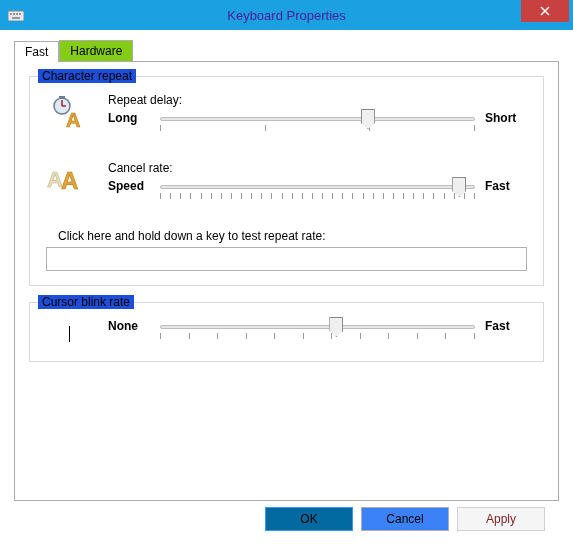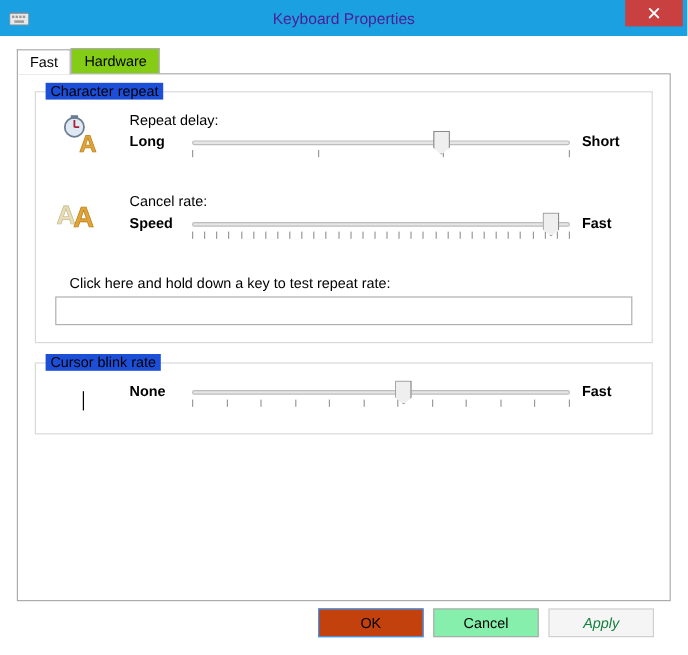--- a/index.html
+++ b/index.html
@@ -152,34 +152,33 @@
   .buttons {
     display: flex;
     justify-content: flex-end;
     gap: 8px;
     padding: 6px 14px 0 0;
   }
   .btn {
     min-width: 88px;
     height: 24px;
     border: 1px solid #adadad;
-    background: #86efac;
+    background: #3b82f6;
     font-family: inherit;
     font-size: 12px;
     cursor: default;
   }
   .btn.default {
     border: 1px solid #3399ff;
-    background: #c2410c;
+    background: #0369a1;
   }
   .btn.disabled {
-    color: #15803d;
+    color: #7f1d1d;
     border-color: #d0d0d0;
     background: #f5f5f5;
-    font-style: italic;
   }
 </style>
 </head>
 <body>
 
 <div class="titlebar">
   <div class="sysicon">
     <svg width="16" height="12" viewBox="0 0 16 12">
       <rect x="0" y="2" width="16" height="10" rx="1" fill="#e8e8e8" stroke="#888"></rect>
       <rect x="2" y="4" width="2" height="2" fill="#999"></rect>

